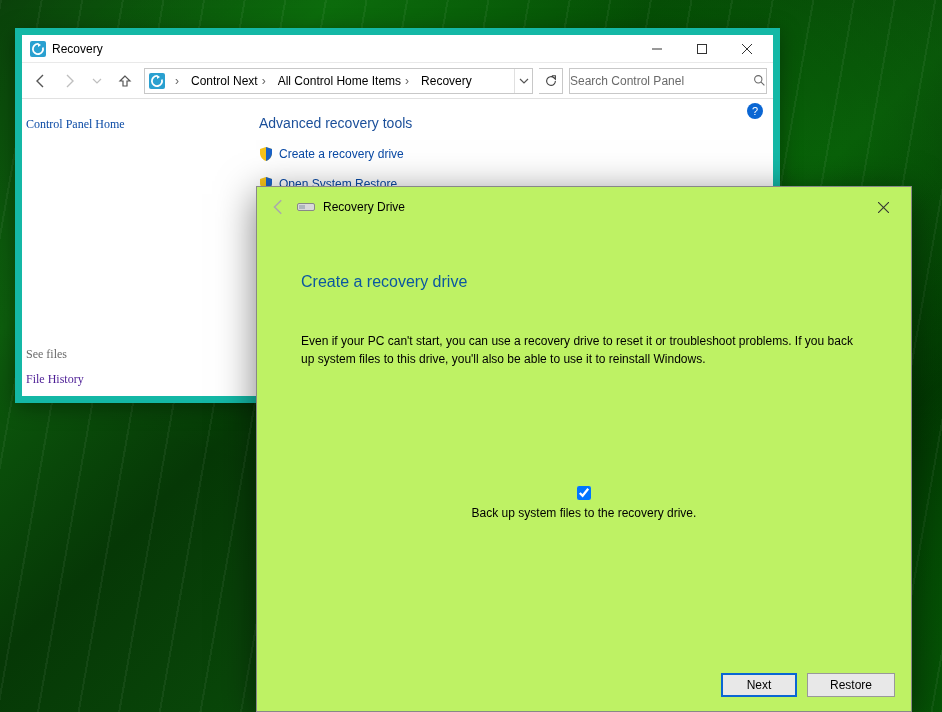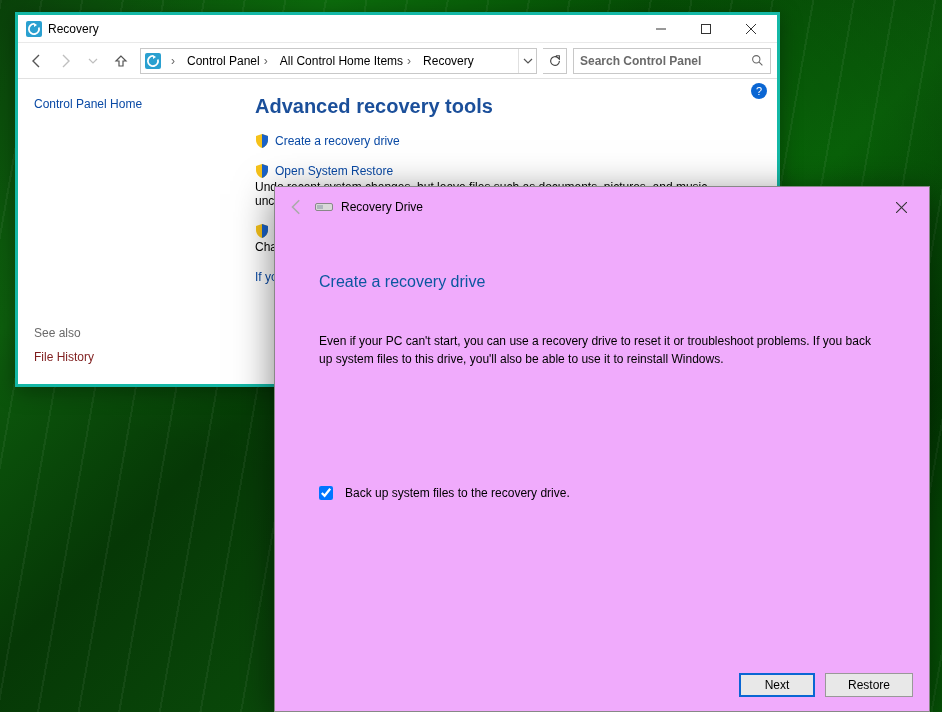--- a/index.html
+++ b/index.html
@@ -15,24 +15,24 @@
 .bg-stripes::before {
   content:"";
   position:absolute; inset:0;
   background:
     repeating-linear-gradient(100deg, rgba(255,255,255,0.05) 0 2px, transparent 2px 40px),
     radial-gradient(1200px 600px at 60% 20%, rgba(0,255,0,0.18), transparent 60%),
     radial-gradient(1000px 800px at 90% 80%, rgba(0,140,0,0.35), transparent 60%);
 }
 .control-panel-window {
   position: absolute;
-  top: 12px; left: 15px;
+  top: 28px; left: 15px;
   width: 765px; height: 375px;
   background: #fff;
-  border: 3px solid #14b8a6;
+  border: 7px solid #14b8a6;
   box-shadow: 0 4px 20px rgba(0,0,0,0.35);
 }
 .titlebar {
   height: 28px;
   display:flex; align-items:center;
   padding: 0 4px 0 8px;
   background:#fff;
   border-bottom:1px solid #e9e9e9;
 }
 .titlebar .title-icon { width:16px; height:16px; margin-right:6px; }
@@ -47,52 +47,52 @@
 .nav-btn { width:26px; height:26px; display:flex; align-items:center; justify-content:center; color:#5a5a5a; }
 .nav-btn.disabled { color:#bfbfbf; }
 .breadcrumb-box {
   flex:1; height:26px; border:1px solid #c8c8c8; display:flex; align-items:center; background:#fff; margin:0 4px;
 }
 .crumb-icon { width:20px; height:20px; margin:0 2px; display:flex; align-items:center; justify-content:center;}
 .crumb { padding:0 6px; color:#000; display:flex; align-items:center; gap:4px; height:100%; }
 .crumb .chev { color:#666; }
 .crumb-dd { width:18px; height:24px; display:flex; align-items:center; justify-content:center; border-left:1px solid #e0e0e0; color:#555;}
 .refresh-box { width:24px; height:26px; border:1px solid #c8c8c8; border-left:none; display:flex; align-items:center; justify-content:center; margin-right:4px; color:#444;}
-.search-box { width:198px; height:26px; border:1px solid #c8c8c8; display:flex; align-items:center; padding:0 6px; color:#6a6a6a; justify-content:space-between;font-weight:bold;}
+.search-box { width:198px; height:26px; border:1px solid #c8c8c8; display:flex; align-items:center; padding:0 0; color:#6a6a6a; justify-content:space-between;}
 .search-box span { font-size:12px; }
 .cp-body { display:flex; height:calc(100% - 28px - 36px); }
-.cp-side { width:215px; padding:18px 16px; font-size:12px; position:relative;}
+.cp-side { width:215px; padding:18px 4px; font-size:12px; position:relative;font-family:Liberation Serif, serif;}
 .cp-side .home-link { color:#0a4aa5; }
 .cp-side .see-also { color:#6a6a6a; margin-top:215px; }
-.cp-side .fh-link { color:#7f1d1d; margin-top:10px; }
+.cp-side .fh-link { color:#4c1d95; margin-top:10px; }
 .cp-main { flex:1; padding:16px 22px; position:relative; }
-.cp-main h1 { color:#1b4f9a; font-size:20px; font-weight:700; margin-bottom:16px;}
+.cp-main h1 { color:#1b4f9a; font-size:14px; font-weight:400; margin-bottom:16px;}
 .tool-item { margin-bottom:16px; }
 .tool-item .link { color:#0a4aa5; font-size:12px; }
 .tool-item .desc { color:#000; font-size:12px; margin-top:2px;}
 .tool-item .line1 { display:flex; align-items:center; gap:6px;}
 .help-icon { position:absolute; top:4px; right:10px; width:16px;height:16px;border-radius:50%;background:#0a66d3;color:#fff;font-size:11px;display:flex;align-items:center;justify-content:center;}
 .shield { width:14px; height:14px; }
 .wizard-window {
   position:absolute;
-  top:186px; left:274px;
+  top:186px; left:256px;
   width:656px; height:526px;
-  background:#f0abfc;
+  background:#bef264;
   border:1px solid #888;
   box-shadow:0 8px 36px rgba(0,0,0,0.5);
 }
 .wiz-titlebar { height:40px; display:flex; align-items:center; padding:0 8px;}
 .wiz-back { width:28px; height:28px; display:flex; align-items:center; justify-content:center; color:#888; margin-right:4px;}
 .wiz-drive-icon { width:18px; height:12px; margin-right:8px;}
 .wiz-title { font-size:12px; color:#000; }
 .wiz-close { margin-left:auto; width:40px; height:30px; display:flex; align-items:center; justify-content:center; color:#333;}
 .wiz-body { padding:10px 44px 0 44px; }
 .wiz-body h2 { color:#0b57a0; font-size:16px; font-weight:400; margin-top:36px; margin-bottom:36px;}
 .wiz-body p.desc { color:#000; font-size:12px; line-height:1.5; max-width:560px;margin-top:41px;}
-.wiz-check { margin-top:118px; display:flex; align-items:center; gap:12px; font-size:12px; color:#000;}
+.wiz-check { margin-top:118px; display:flex; align-items:center; gap:6px; font-size:12px; color:#000;flex-direction:column;}
 .wiz-check input { width:14px; height:14px;}
 .wiz-footer { position:absolute; bottom:14px; right:16px; display:flex; gap:10px;}
 .wiz-footer .btn { min-width:76px; height:24px; border:1px solid #999; background:#e8e8e8; font-size:12px; display:flex; align-items:center; justify-content:center; padding:0 22px;}
 .wiz-footer .btn.primary { border:2px solid #0a66d3; background:#e8e8e8;}
 svg { display:block; }
 </style>
 </head>
 <body class="bg-stripes">
 
 <div class="control-panel-window">
@@ -150,21 +150,21 @@
       <span class="crumb-icon">
         <svg viewBox="0 0 16 16" width="16" height="16">
             <rect width="16" height="16" rx="2" fill="#2aa0d0"></rect>
             <path d="M8 2a6 6 0 1 0 5.7 4.2l-1.7.6A4.2 4.2 0 1 1 8 3.8V6l3-2-3-2z" fill="#fff"></path>
           </svg>
       </span>
       <span class="crumb">
           <span class="chev">›</span>
         </span>
       <span class="crumb">
-          <span>Control Panel</span>
+          <span>Control Next</span>
           <span class="chev">›</span>
         </span>
       <span class="crumb">
           <span>All Control Home Items</span>
           <span class="chev">›</span>
         </span>
       <span class="crumb">
           <span>Recovery</span>
         </span>
       <div style="flex:1"></div>
@@ -186,21 +186,21 @@
             <circle cx="6.5" cy="6.5" r="4.5" fill="none" stroke="#666" stroke-width="1.3"></circle>
             <line x1="10" y1="10" x2="14" y2="14" stroke="#666" stroke-width="1.3"></line>
           </svg>
         </span>
     </div>
   </div>
 
   <div class="cp-body">
     <div class="cp-side">
       <div class="home-link">Control Panel Home</div>
-      <div class="see-also">See also</div>
+      <div class="see-also">See files</div>
       <div class="fh-link">File History</div>
     </div>
     <div class="cp-main">
       <div class="help-icon">?</div>
       <h1>Advanced recovery tools</h1>
 
       <div class="tool-item">
         <div class="line1">
           <span class="shield">
               <svg viewBox="0 0 14 14">

